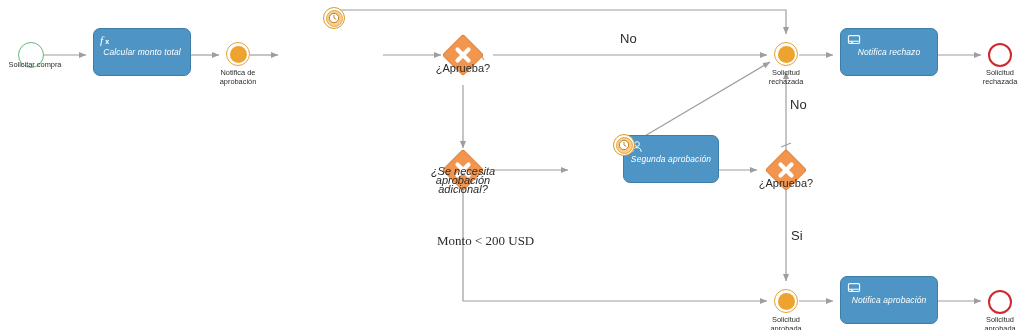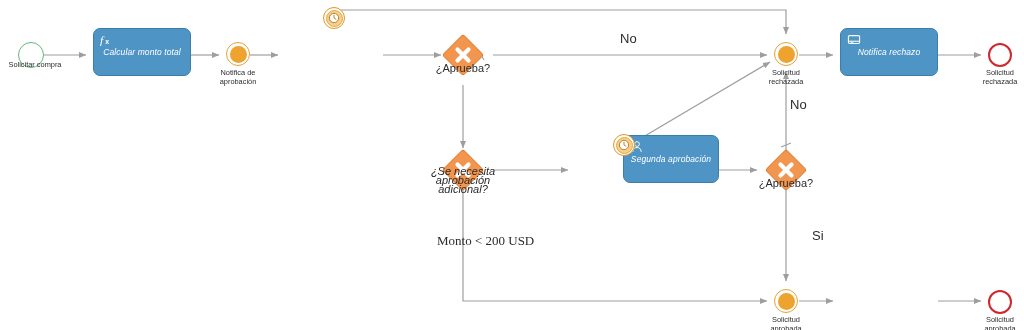--- a/index.html
+++ b/index.html
@@ -238,20 +238,30 @@
     <span class="task-icon">
       <svg viewBox="0 0 16 16" width="14" height="14" fill="none" stroke="#ffffff" stroke-width="1.2">
         <rect x="1.6" y="3" width="12.8" height="9" rx="1.4"></rect>
         <path d="M1.6 9.4 H14.4"></path>
         <path d="M4 11.2 H7.2"></path>
       </svg>
     </span>
     <span class="task-label">Notifica rechazo</span>
   </div>
 
+  <div class="task" style="left:840px;top:276px;width:98px;height:48px;">
+    <span class="task-icon">
+      <svg viewBox="0 0 16 16" width="14" height="14" fill="none" stroke="#ffffff" stroke-width="1.2">
+        <rect x="1.6" y="3" width="12.8" height="9" rx="1.4"></rect>
+        <path d="M1.6 9.4 H14.4"></path>
+        <path d="M4 11.2 H7.2"></path>
+      </svg>
+    </span>
+    <span class="task-label">Notifica aprobación</span>
+  </div>
 
   <div class="boundary-timer" style="left:323px;top:7px;">
     <span class="ring2">
       <svg viewBox="0 0 16 16" width="12" height="12" fill="none" stroke="#b9761c" stroke-width="1.2">
         <circle cx="8" cy="8" r="6.2" fill="#ffffff"></circle>
         <path d="M8 4.4 V8 L10.6 9.6" stroke-linecap="round"></path>
       </svg>
     </span>
   </div>
 
@@ -302,16 +312,16 @@
 adicional?</div>
 
   <div class="gateway" style="left:771px;top:155px;"></div>
   <svg class="gateway-x" style="left:771px;top:155px;" viewBox="0 0 30 30">
     <path d="M9.5 9.5 L20.5 20.5 M20.5 9.5 L9.5 20.5" stroke="#ffffff" stroke-width="4.2" stroke-linecap="round"></path>
   </svg>
   <div class="gateway-label" style="left:746px;top:179px;width:80px;">¿Aprueba?</div>
 
   <div class="flow-label" style="left:620px;top:34px;">No</div>
   <div class="flow-label" style="left:790px;top:100px;">No</div>
-  <div class="flow-label" style="left:812px;top:231px;">Si</div>
+  <div class="flow-label" style="left:791px;top:231px;">Si</div>
   <div class="flow-label" style="left:437px;top:236px;font-family:Liberation Serif, serif;">Monto &lt; 200 USD</div>
 
 </div>
 
 </body></html>

